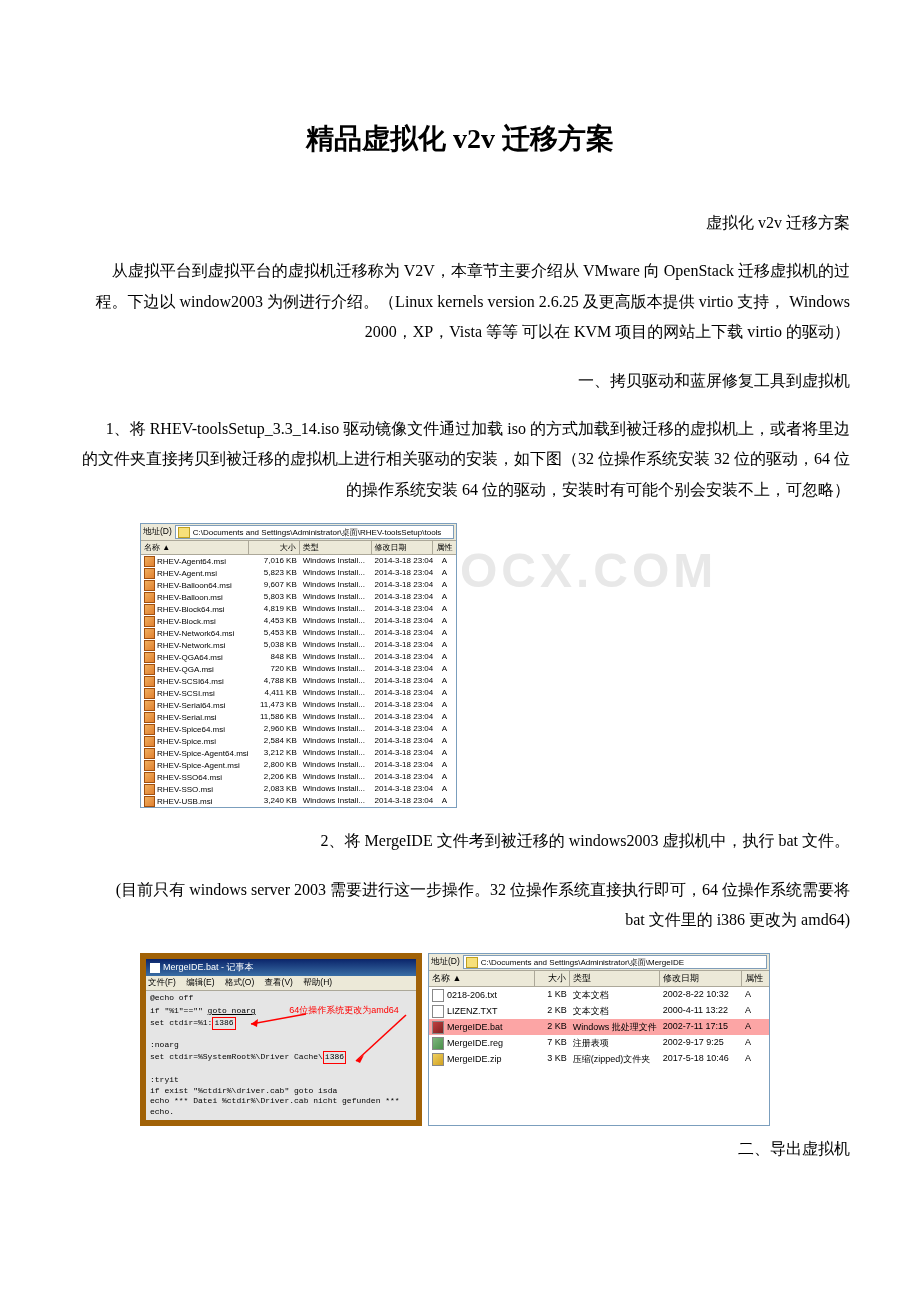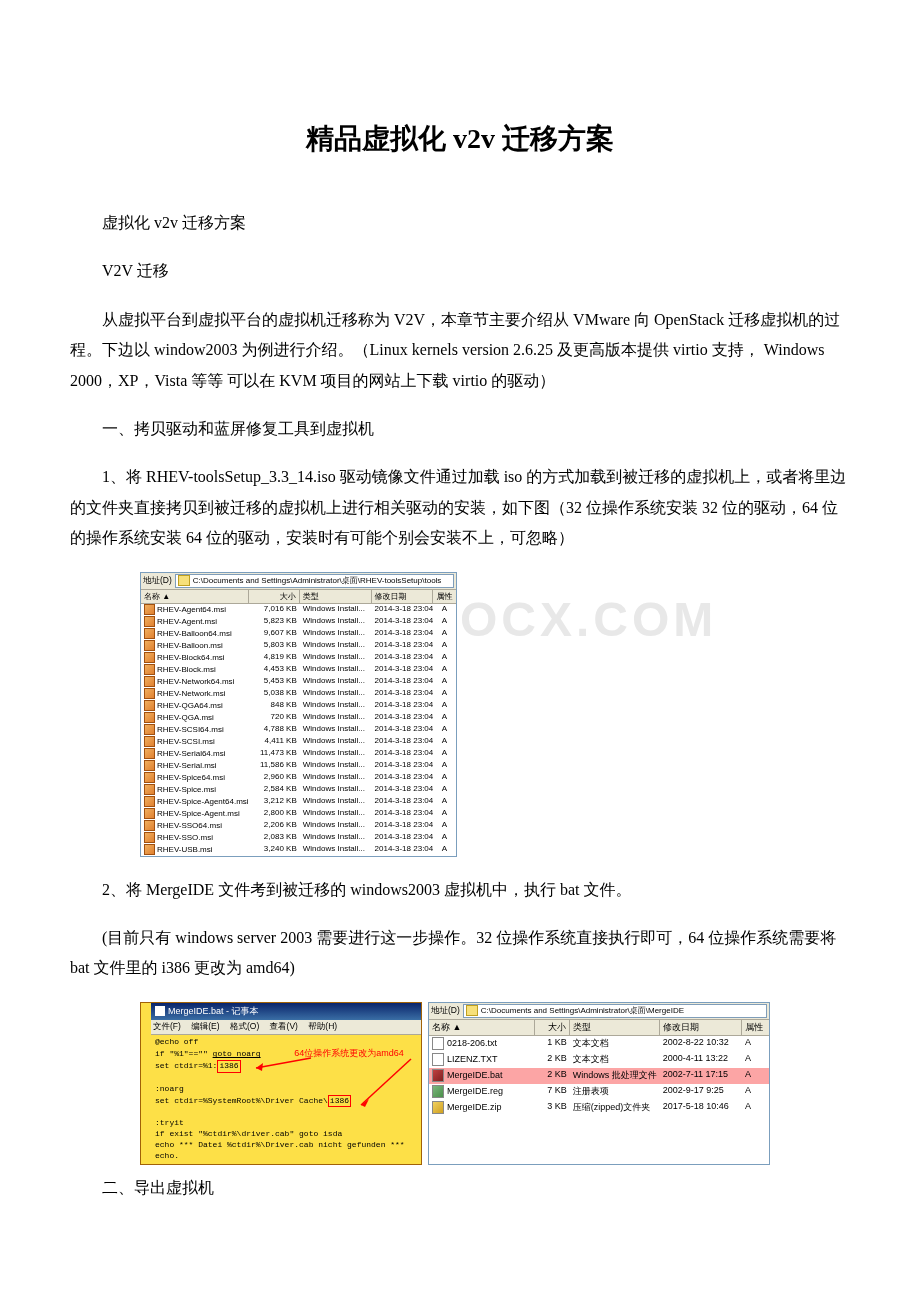--- a/index.html
+++ b/index.html
@@ -17,20 +17,21 @@
     font-size: 28px;
     font-weight: bold;
     margin: 0 0 50px 0;
     font-family: "SimSun", "宋体", serif;
   }
   .para {
     font-size: 16px;
     line-height: 1.9;
     margin: 8px 0 18px 0;
     text-indent: 2em;
+    text-align: right;
   }
   .watermark {
     position: absolute;
     font-size: 48px;
     font-weight: bold;
     color: #e8e8e8;
     letter-spacing: 4px;
     font-family: Arial, sans-serif;
     z-index: 1;
   }
@@ -103,25 +104,24 @@
 
   
   .dual-block {
     display: flex;
     gap: 6px;
     margin: 8px 0 8px 70px;
     position: relative;
   }
   .notepad {
     width: 270px;
-    border: 1px solid #a16207;
+    border: 6px solid #a16207;
     font-family: "SimSun", Tahoma, sans-serif;
     font-size: 8.5px;
-    background: #fde047;
-    padding-left: 10px;
+    background: #e5e5e5;
   }
   .np-title {
     background: linear-gradient(to bottom, #0a246a 0%, #3a6ea5 100%);
     color: white;
     padding: 2px 4px;
     font-size: 9px;
     display: flex;
     align-items: center;
   }
   .np-title-icon {
@@ -197,21 +197,20 @@
   .zip-ico { background: linear-gradient(135deg,#f0d060,#d0a020); }
   .sel-ico { background: linear-gradient(135deg,#c04040,#802020); }
 </style>
 </head>
 <body>
 
 <div class="page content-wrap">
   <h1>精品虚拟化 v2v 迁移方案</h1>
 
   <p class="para">虚拟化 v2v 迁移方案</p>
-  <p class="para">V2V 迁移</p>
   <p class="para">从虚拟平台到虚拟平台的虚拟机迁移称为 V2V，本章节主要介绍从 VMware 向 OpenStack 迁移虚拟机的过程。下边以 window2003 为例进行介绍。（Linux kernels version 2.6.25 及更高版本提供 virtio 支持， Windows 2000，XP，Vista 等等 可以在 KVM 项目的网站上下载 virtio 的驱动）</p>
   <p class="para">一、拷贝驱动和蓝屏修复工具到虚拟机</p>
   <p class="para">1、将 RHEV-toolsSetup_3.3_14.iso 驱动镜像文件通过加载 iso 的方式加载到被迁移的虚拟机上，或者将里边的文件夹直接拷贝到被迁移的虚拟机上进行相关驱动的安装，如下图（32 位操作系统安装 32 位的驱动，64 位的操作系统安装 64 位的驱动，安装时有可能个别会安装不上，可忽略）</p>
 
   <div class="img-block">
     <div class="watermark" style="top:20px; left:320px;">OCX.COM</div>
     <div class="filelist">
       <div class="addr-bar">
         <span class="addr-label">地址(D)</span>
         <div class="addr-field">

